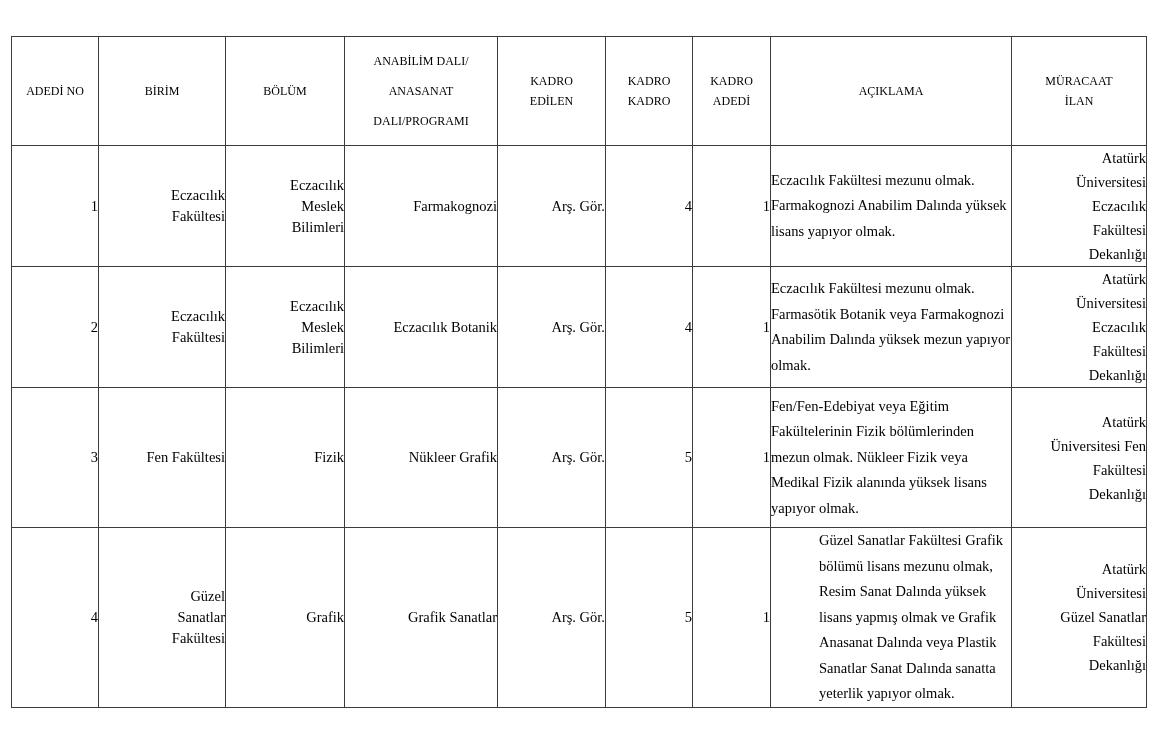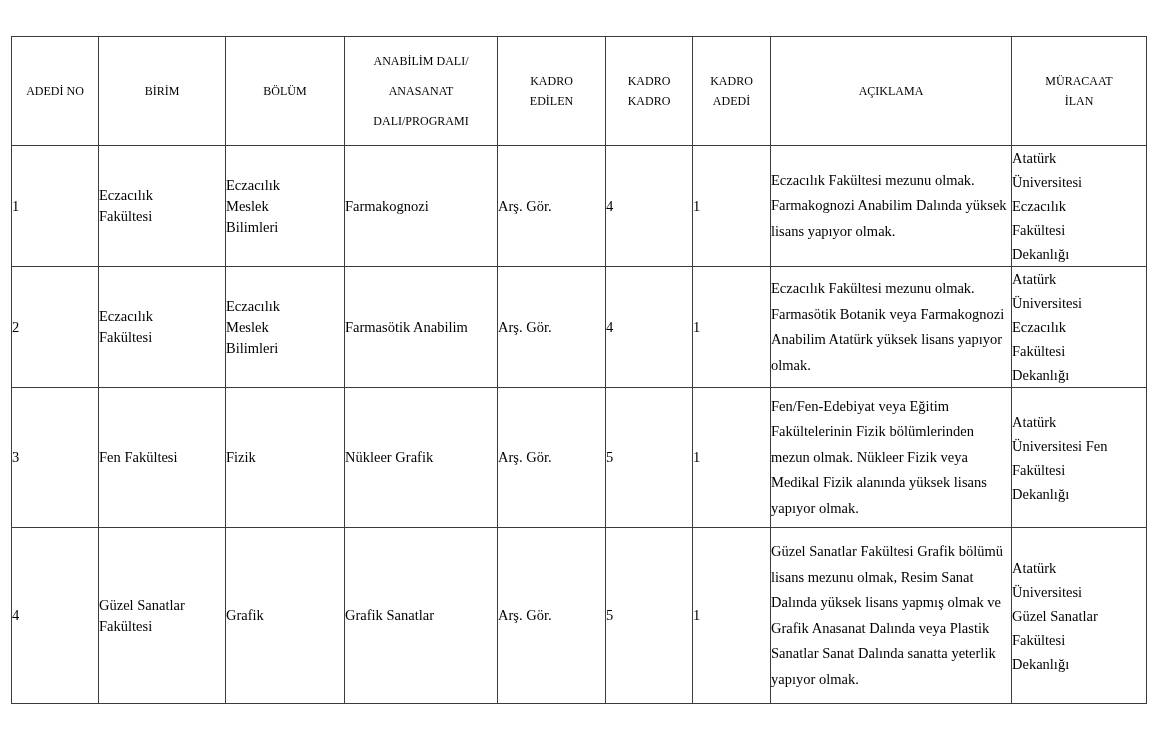--- a/index.html
+++ b/index.html
@@ -60,39 +60,39 @@
     text-align: center;
     font-size: 12px;
     line-height: 20px;
   }
   th .hdr-line { display: block; }
   th.hdr-anabilim .hdr-line { line-height: 30px; }
 
   tbody td {
     font-size: 14.5px;
     line-height: 21px;
-    text-align: left;
+    text-align: right;
   }
   tbody td .cell-line { display: block; }
 
   td.cell-aciklama {
     text-align: left;
     padding: 0 14px 0 18px;
     line-height: 25.5px;
     vertical-align: middle;
     margin-left: 32px;
   }
   td.cell-muracaat {
     line-height: 24px;
     padding: 0 6px;
   }
   tr.row-1 td { height: 119px; }
   tr.row-2 td { height: 119px; }
   tr.row-3 td { height: 139px; }
-  tr.row-4 td { height: 175px; }
+  tr.row-4 td { height: 175px; padding-left: 48px; }
 </style>
 </head>
 <body>
 
 <div class="page">
 
 
   <table class="kadro-table">
     <colgroup>
       <col class="c-ilanno">
@@ -178,28 +178,28 @@
         <td>
           <span class="cell-line">Eczacılık</span>
           <span class="cell-line">Fakültesi</span>
         </td>
         <td>
           <span class="cell-line">Eczacılık</span>
           <span class="cell-line">Meslek</span>
           <span class="cell-line">Bilimleri</span>
         </td>
         <td>
-          <span class="cell-line">Farmasötik Anabilim</span>
+          <span class="cell-line">Eczacılık Botanik</span>
         </td>
         <td>
           <span class="cell-line">Arş. Gör.</span>
         </td>
         <td>4</td>
         <td>1</td>
-        <td class="cell-aciklama">Eczacılık Fakültesi mezunu olmak. Farmasötik Botanik veya Farmakognozi Anabilim Atatürk yüksek lisans yapıyor olmak.</td>
+        <td class="cell-aciklama">Eczacılık Fakültesi mezunu olmak. Farmasötik Botanik veya Farmakognozi Anabilim Dalında yüksek mezun yapıyor olmak.</td>
         <td class="cell-muracaat">
           <span class="cell-line">Atatürk</span>
           <span class="cell-line">Üniversitesi</span>
           <span class="cell-line">Eczacılık</span>
           <span class="cell-line">Fakültesi</span>
           <span class="cell-line">Dekanlığı</span>
         </td>
       </tr>
 
       <tr class="row-3">

